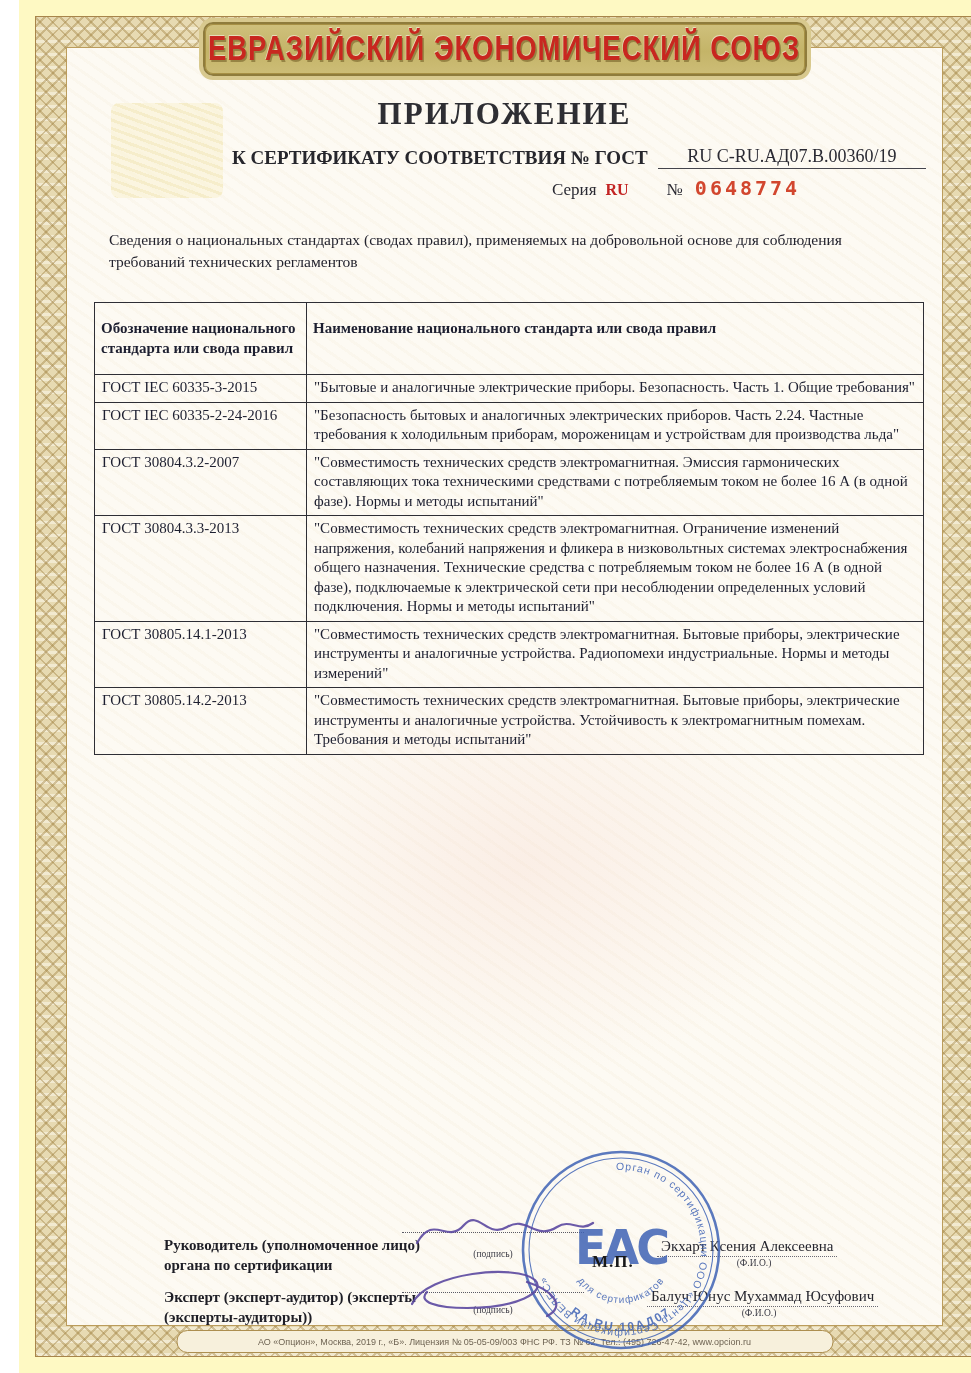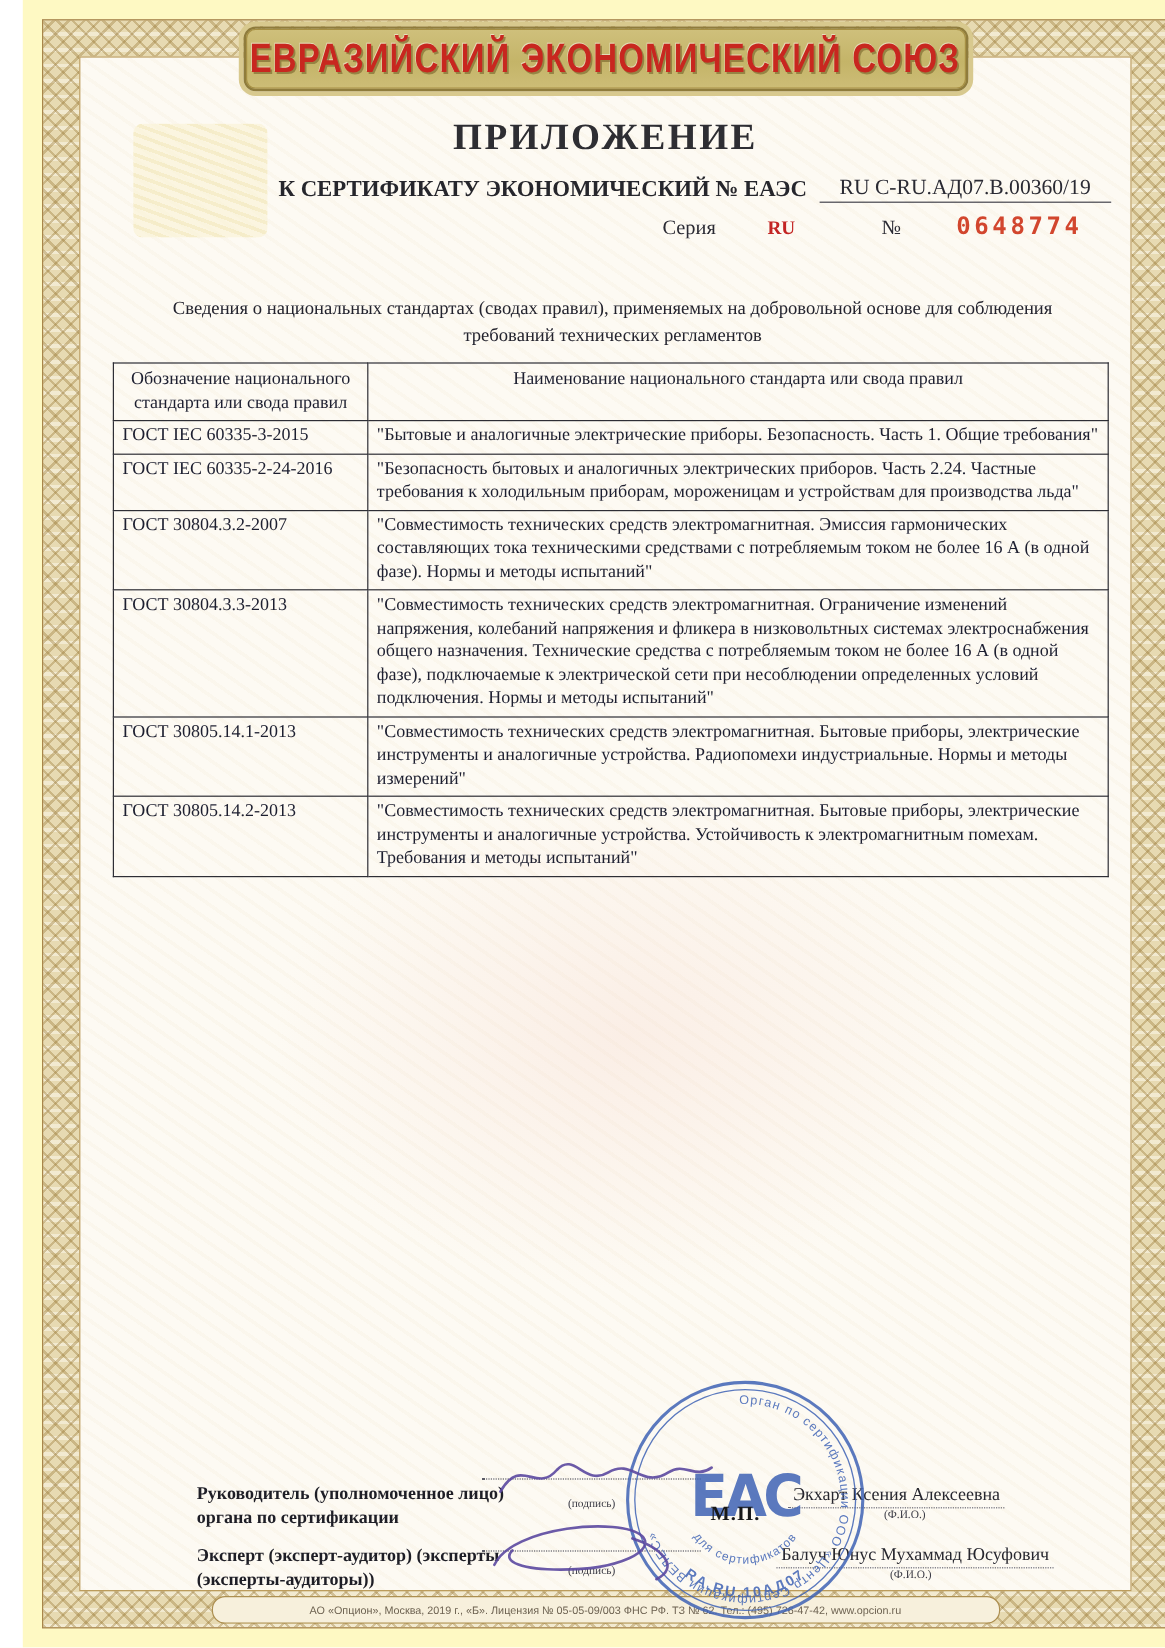--- a/index.html
+++ b/index.html
@@ -49,42 +49,42 @@
   }
   .cert-line{
     position:absolute;top:146px;left:213px;right:64px;display:flex;align-items:flex-end;
   }
   .cert-label{font-size:19px;font-weight:700;color:#26262c;white-space:nowrap;}
   .cert-number{
     flex:1;margin-left:10px;text-align:center;font-size:18px;color:#2a2a33;
     border-bottom:1.5px solid #44444c;padding-bottom:1px;white-space:nowrap;
   }
   .series-line{
-    position:absolute;top:176px;left:533px;display:flex;align-items:baseline;gap:34px;
+    position:absolute;top:176px;left:533px;display:flex;align-items:baseline;
   }
   .series-label{font-size:17px;color:#2a2a33;}
   .series-value{font-size:16px;font-weight:700;color:#c32423;margin-left:9px;}
   .num-sign{font-size:17px;color:#2a2a33;margin-left:38px;}
   .blank-number{
     font-family:"DejaVu Sans Mono", monospace;font-size:20px;font-weight:700;
     color:#d2462e;letter-spacing:3px;margin-left:12px;
   }
   .intro{
-    position:absolute;top:247px;left:90px;right:78px;text-align:center;
+    position:absolute;top:229px;left:90px;right:78px;
     font-size:15.5px;line-height:1.42;color:#23232e;
   }
   
   table.std{
     position:absolute;top:302px;left:75px;width:830px;border-collapse:collapse;
     table-layout:fixed;font-size:15px;color:#1d1f30;
   }
   table.std th, table.std td{
     border:1.4px solid #2e2e35;vertical-align:top;padding:3px 7px 4px 7px;line-height:1.3;
   }
-  table.std th{font-weight:400;text-align:center;padding:4px 6px;}
+  table.std th{font-weight:700;text-align:left;padding:16px 6px;}
   col.c1{width:212px;}
   
   .sig-label{position:absolute;width:270px;font-weight:700;font-size:15px;line-height:1.32;color:#1e1e26;}
   .sig-line{position:absolute;border-bottom:1.6px dotted #5b5b66;}
   .sig-caption{position:absolute;font-size:9.5px;color:#3c3c46;text-align:center;}
   .name{position:absolute;font-size:15px;color:#26262e;border-bottom:1px dotted #6a6a74;padding:0 4px 1px 4px;white-space:nowrap;}
   .mp{position:absolute;left:573px;top:1252px;font-size:17px;font-weight:700;letter-spacing:1px;color:#181818;z-index:9;}
   .stamp{position:absolute;left:497px;top:1145px;z-index:7;opacity:.85;}
   .sig-svg{position:absolute;z-index:8;}
   
@@ -104,21 +104,21 @@
   <div class="content"></div>
   <div class="watermark-square"></div>
 
   <div class="banner">
     <span class="banner-text">ЕВРАЗИЙСКИЙ ЭКОНОМИЧЕСКИЙ СОЮЗ</span>
   </div>
 
   <div class="doc-title">ПРИЛОЖЕНИЕ</div>
 
   <div class="cert-line">
-    <span class="cert-label">К СЕРТИФИКАТУ ЭКОНОМИЧЕСКИЙ № ЕАЭС</span>
+    <span class="cert-label">К СЕРТИФИКАТУ СООТВЕТСТВИЯ № ГОСТ</span>
     <span class="cert-number">RU C-RU.АД07.В.00360/19</span>
   </div>
 
   <div class="series-line">
     <span class="series-label">Серия</span>
     <span class="series-value">RU</span>
     <span class="num-sign">№</span>
     <span class="blank-number">0648774</span>
   </div>
 

